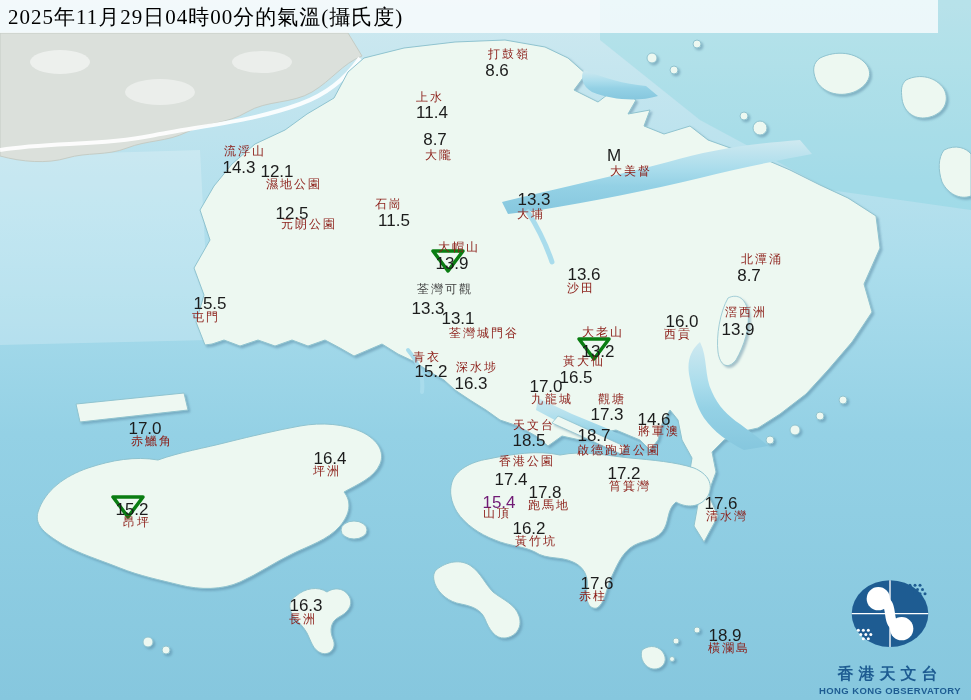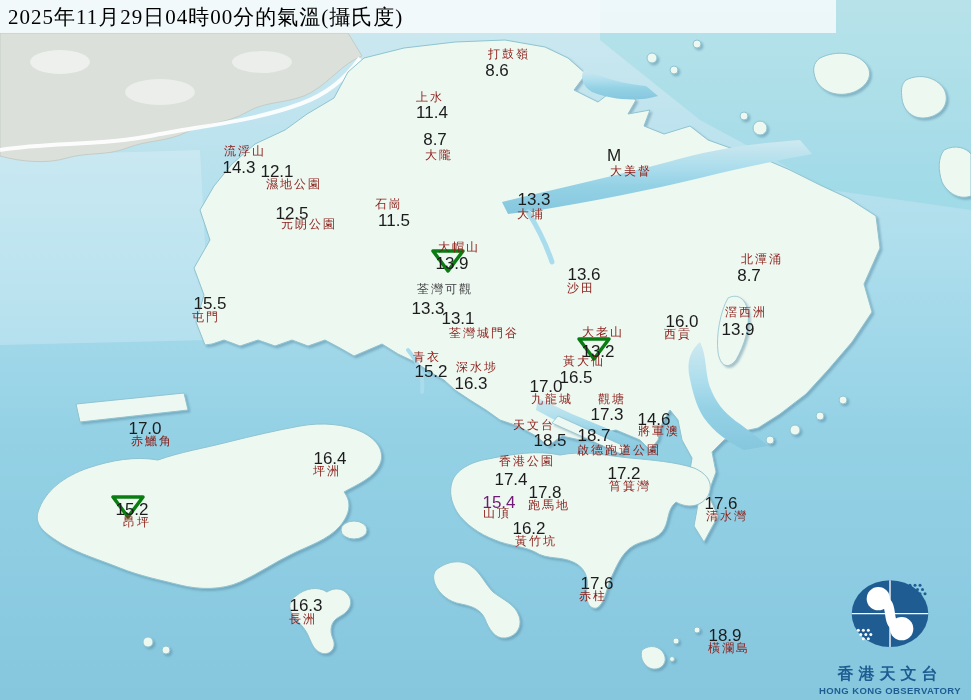--- a/index.html
+++ b/index.html
@@ -1,20 +1,20 @@
 <!DOCTYPE html>
 <html><head>
 <meta charset="utf-8">
 <style>
   html,body{margin:0;padding:0;background:#9ed6e6;}
   #stage{position:relative;width:971px;height:700px;overflow:hidden;
          font-family:"Liberation Sans","DejaVu Sans",sans-serif;}
   #map{position:absolute;left:0;top:0;width:971px;height:700px;display:block;}
   
-  #titlebar{position:absolute;left:0;top:0;width:836px;height:33px;
+  #titlebar{position:absolute;left:0;top:0;width:938px;height:33px;
             background:rgba(255,255,255,0.74);z-index:30;display:flex;align-items:center;}
   #titlebar .title{font-family:"Liberation Serif","DejaVu Serif",serif;
             font-size:21px;color:#000;padding-left:8px;letter-spacing:1px;white-space:nowrap;}
   
   #station-layer{position:absolute;left:0;top:0;width:971px;height:700px;z-index:20;}
   .st-label{position:absolute;transform:translate(-50%,-50%);
             font-family:"Liberation Serif","DejaVu Serif",serif;
             font-size:12px;letter-spacing:2px;white-space:nowrap;line-height:1;}
   .st-value{position:absolute;transform:translate(-50%,-50%);
             font-size:17px;font-weight:400;white-space:nowrap;line-height:1;}
@@ -162,21 +162,21 @@
       <span class="st-value" style="left: 471px; top: 383px; color: rgb(28, 28, 28);">16.3</span>
       <span class="st-label" style="left: 477px; top: 367px; color: rgb(139, 28, 22);">深水埗</span>
       <span class="st-value" style="left: 546px; top: 386px; color: rgb(28, 28, 28);">17.0</span>
       <span class="st-label" style="left: 552px; top: 399px; color: rgb(139, 28, 22);">九龍城</span>
       <span class="st-value" style="left: 607px; top: 414px; color: rgb(28, 28, 28);">17.3</span>
       <span class="st-label" style="left: 612px; top: 399px; color: rgb(139, 28, 22);">觀塘</span>
       <span class="st-value" style="left: 654px; top: 419px; color: rgb(28, 28, 28);">14.6</span>
       <span class="st-label" style="left: 659px; top: 431px; color: rgb(139, 28, 22);">將軍澳</span>
       <span class="st-value" style="left: 594px; top: 435px; color: rgb(28, 28, 28);">18.7</span>
       <span class="st-label" style="left: 619px; top: 450px; color: rgb(139, 28, 22);">啟德跑道公園</span>
-      <span class="st-value" style="left: 529px; top: 440px; color: rgb(28, 28, 28); margin-left: 21px;">18.5</span>
+      <span class="st-value" style="left: 529px; top: 440px; color: rgb(28, 28, 28);">18.5</span>
       <span class="st-label" style="left: 534px; top: 425px; color: rgb(139, 28, 22);">天文台</span>
       <span class="st-value" style="left: 145px; top: 428px; color: rgb(28, 28, 28);">17.0</span>
       <span class="st-label" style="left: 152px; top: 441px; color: rgb(139, 28, 22);">赤鱲角</span>
       <span class="st-value" style="left: 330px; top: 458px; color: rgb(28, 28, 28);">16.4</span>
       <span class="st-label" style="left: 327px; top: 471px; color: rgb(139, 28, 22);">坪洲</span>
       <span class="st-value" style="left: 511px; top: 479px; color: rgb(28, 28, 28);">17.4</span>
       <span class="st-label" style="left: 527px; top: 461px; color: rgb(139, 28, 22);">香港公園</span>
       <span class="st-value" style="left: 624px; top: 473px; color: rgb(28, 28, 28);">17.2</span>
       <span class="st-label" style="left: 630px; top: 486px; color: rgb(139, 28, 22);">筲箕灣</span>
       <span class="st-value" style="left: 545px; top: 492px; color: rgb(28, 28, 28);">17.8</span>

